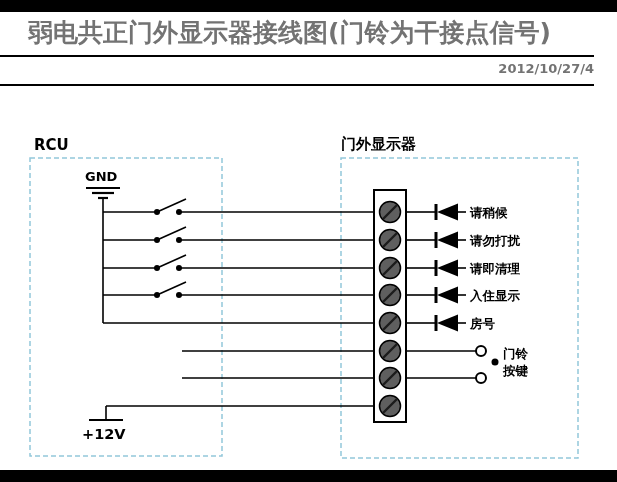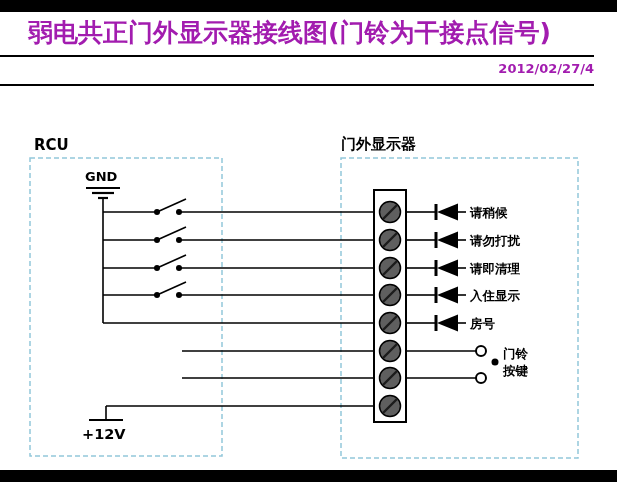--- a/index.html
+++ b/index.html
@@ -4,21 +4,21 @@
 <style>
   * { box-sizing: border-box; }
   html, body { margin: 0; padding: 0; background: #ffffff; }
   .page {
     position: relative;
     width: 617px;
     height: 482px;
     background: #ffffff;
     overflow: hidden;
     font-family: "DejaVu Sans", sans-serif;
-    color: #a21caf;
+    color: #737373;
   }
   .topbar, .bottombar {
     position: absolute; left: 0; width: 617px; height: 12px; background: #000;
   }
   .topbar { top: 0; }
   .bottombar { top: 470px; }
   .title {
     position: absolute; left: 28px; top: 16px; margin: 0;
     font-size: 25px; font-weight: bold; white-space: nowrap;
     font-family: "DejaVu Sans", sans-serif;
@@ -51,21 +51,21 @@
 </style>
 </head>
 <body>
 
 <div class="page">
 
   <div class="topbar"></div>
 
   <h1 class="title">弱电共正门外显示器接线图(门铃为干接点信号)</h1>
   <div class="rule rule-1"></div>
-  <div class="date">2012/02/27/4</div>
+  <div class="date">2012/10/27/4</div>
   <div class="rule rule-2"></div>
 
   <svg class="diagram" width="617" height="482" viewBox="0 0 617 482">
 
     <text x="34" y="150" class="section-label">RCU</text>
     <text x="341" y="149" class="section-label">门外显示器</text>
 
     <rect x="30" y="158" width="192" height="298" class="dashed-box" stroke="#93c7da"></rect>
     <rect x="341" y="158" width="237" height="300" class="dashed-box" stroke="#93c7da"></rect>
 

